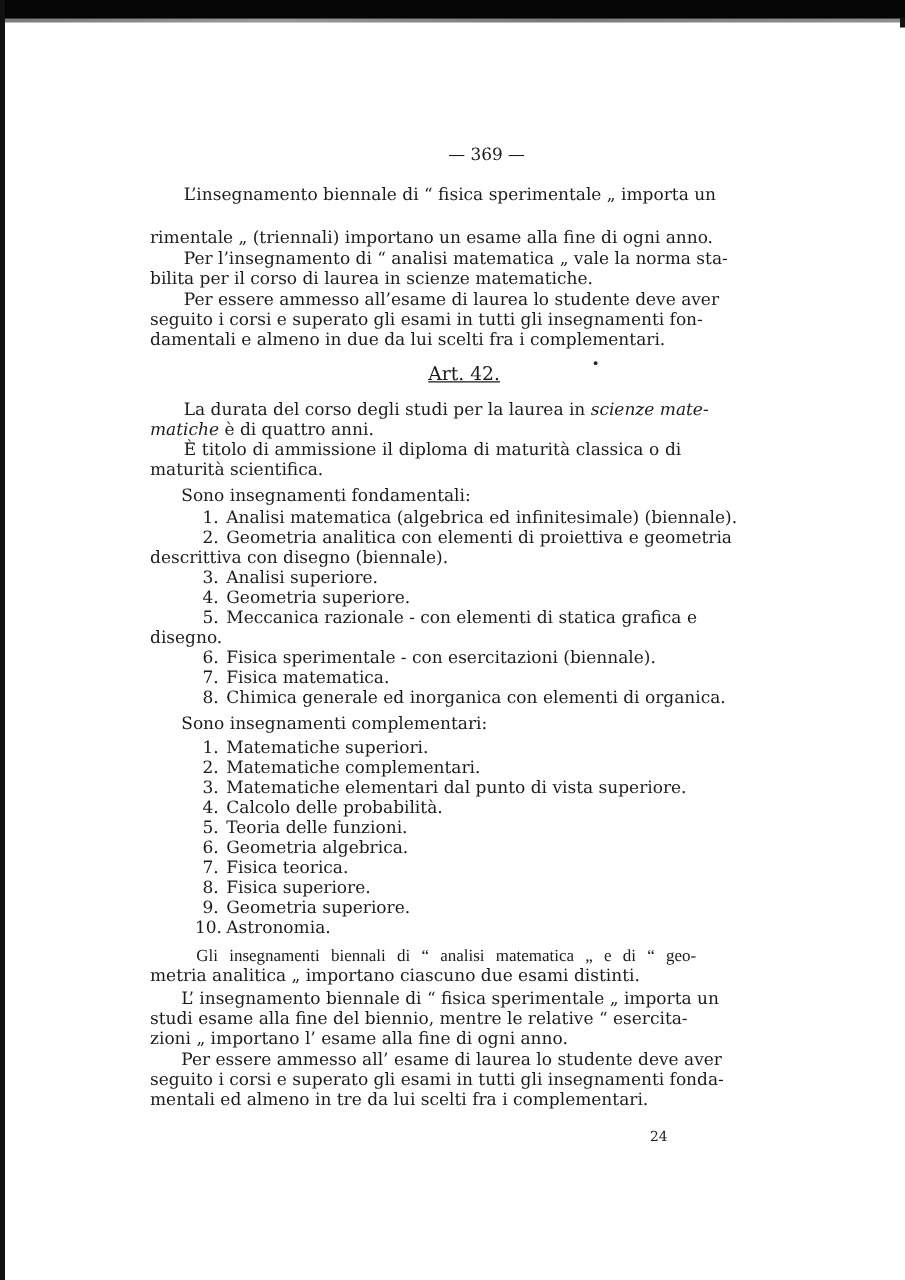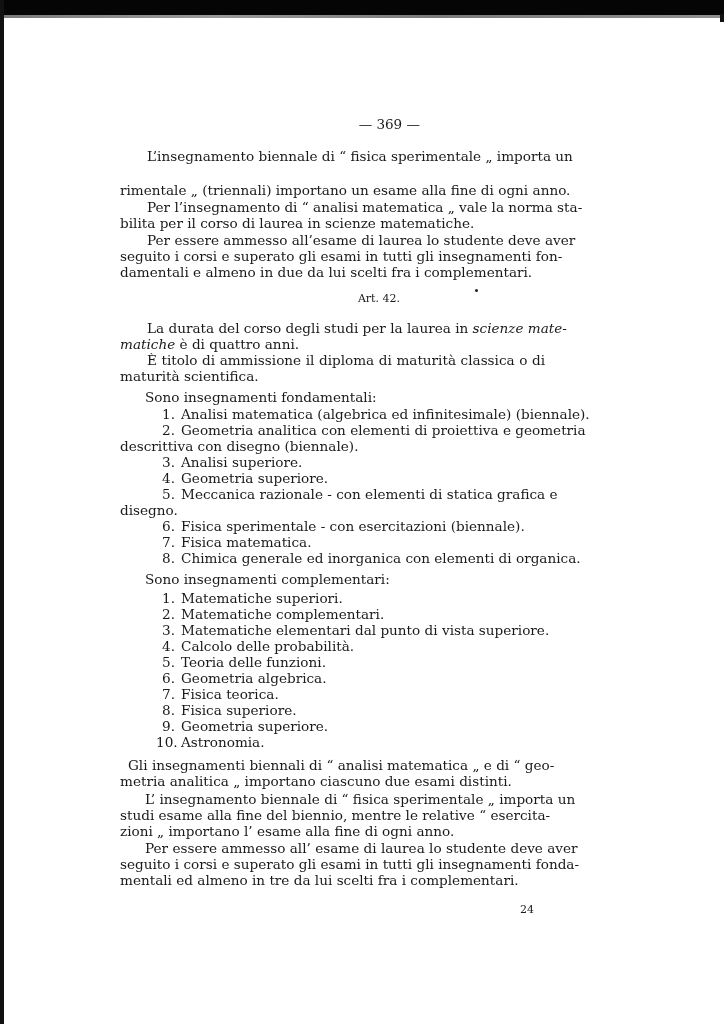--- a/index.html
+++ b/index.html
@@ -26,21 +26,21 @@
       position: absolute; right: 0; top: 14px; width: 4px; height: 8px; background: #111;
     }
     .page {
       position: absolute; left: 0; top: 0; width: 724px; height: 1024px;
       font-size: 13.6px; line-height: 16.6px;
     }
     .line { position: absolute; white-space: nowrap; }
     .just { text-align: justify; text-align-last: justify; }
     .center { text-align: right; }
     .pg-num { left: 300px; top: 116px; width: 120px; font-size: 13.5px; }
-    .article-heading { left: 280px; top: 291px; width: 120px; font-size: 11px; }
+    .article-heading { left: 280px; top: 291px; width: 120px; font-size: 15px; text-decoration: underline; }
     .foot-sig { left: 520px; top: 902px; font-size: 11px; font-weight: normal; }
     em { font-style: italic; }
     .dot { position: absolute; width: 3px; height: 3px; background: #222; border-radius: 50%; }
   </style>
 </head>
 <body>
 
 <div class="top-border"></div>
 <div class="left-border"></div>
 <div class="right-edge-mark"></div>
@@ -112,21 +112,21 @@
   <div class="line" style="left:181px;top:670px;">Geometria algebrica.</div>
   <div class="line" style="left:162px;top:686px;">7.</div>
   <div class="line" style="left:181px;top:686px;">Fisica teorica.</div>
   <div class="line" style="left:162px;top:702px;">8.</div>
   <div class="line" style="left:181px;top:702px;">Fisica superiore.</div>
   <div class="line" style="left:162px;top:718px;">9.</div>
   <div class="line" style="left:181px;top:718px;">Geometria superiore.</div>
   <div class="line" style="left:156px;top:734px;">10.</div>
   <div class="line" style="left:181px;top:734px;">Astronomia.</div>
 
-  <div class="line just" style="left:128px;top:757px;width:400px;">Gli insegnamenti biennali di “ analisi matematica „ e di “ geo-</div>
+  <div class="line just" style="left:157px;top:757px;width:400px;font-family:Liberation Serif, serif;">Gli insegnamenti biennali di “ analisi matematica „ e di “ geo-</div>
   <div class="line" style="left:120px;top:773px;">metria analitica „ importano ciascuno due esami distinti.</div>
 
   <div class="line just" style="left:145px;top:791px;width:400px;">L’ insegnamento biennale di “ fisica sperimentale „ importa un</div>
   <div class="line just" style="left:120px;top:807px;width:425px;">studi esame alla fine del biennio, mentre le relative “ esercita-</div>
   <div class="line" style="left:120px;top:823px;">zioni „ importano l’ esame alla fine di ogni anno.</div>
 
   <div class="line just" style="left:145px;top:840px;width:400px;">Per essere ammesso all’ esame di laurea lo studente deve aver</div>
   <div class="line just" style="left:120px;top:856px;width:425px;">seguito i corsi e superato gli esami in tutti gli insegnamenti fonda-</div>
   <div class="line" style="left:120px;top:872px;">mentali ed almeno in tre da lui scelti fra i complementari.</div>
 

